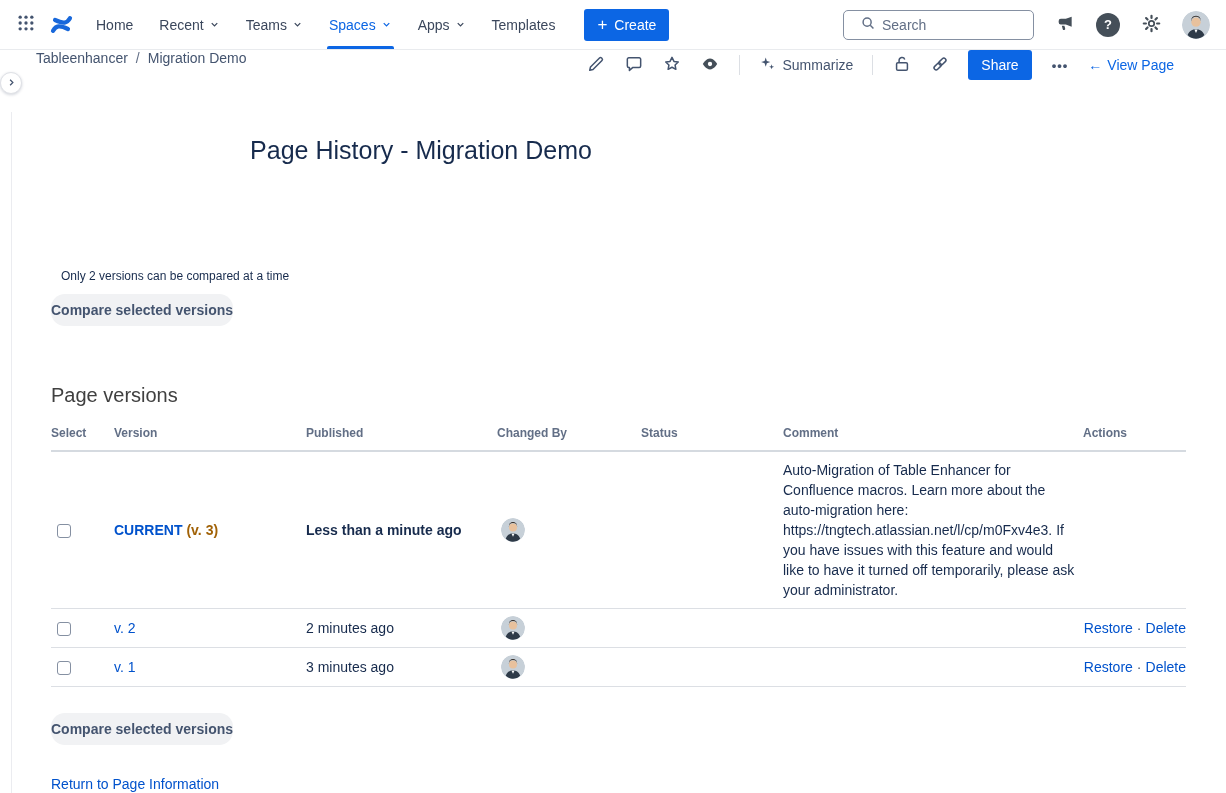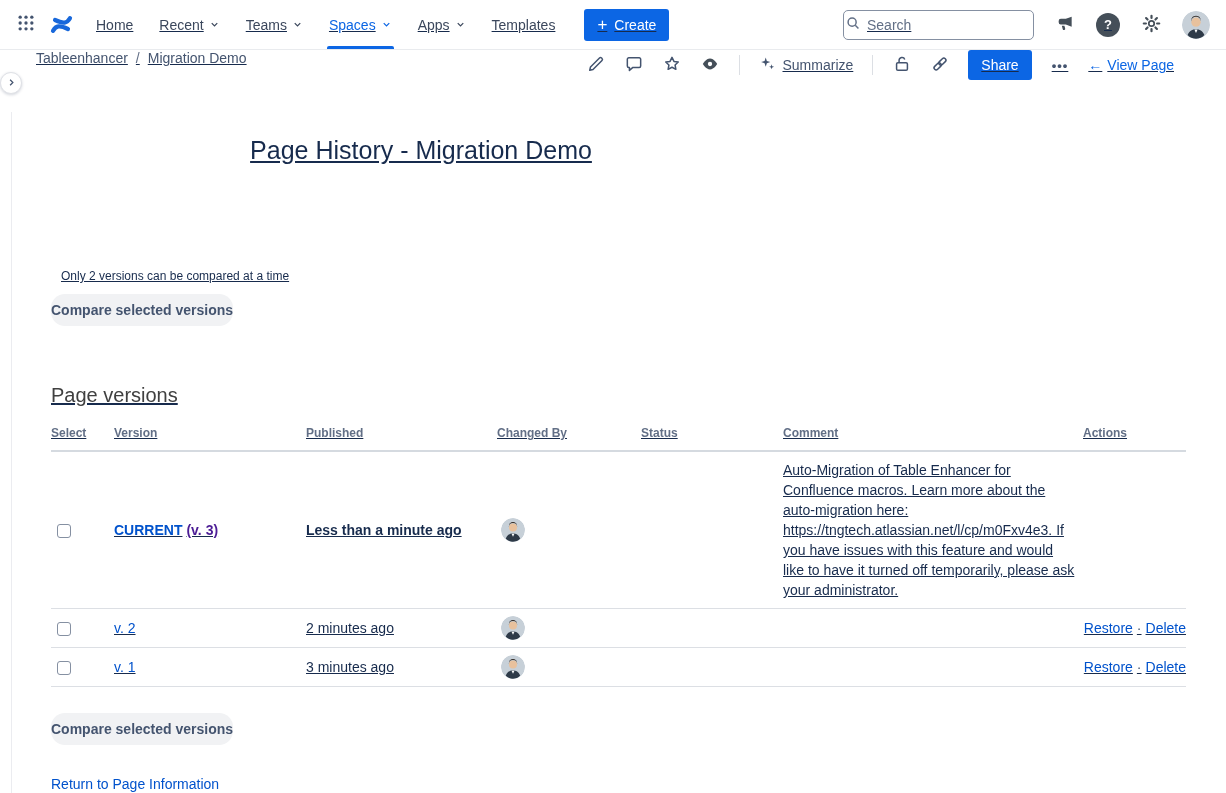--- a/index.html
+++ b/index.html
@@ -1,31 +1,31 @@
 <!DOCTYPE html>
 <html><head>
 <meta charset="utf-8">
 <style>
   * { box-sizing: border-box; margin: 0; padding: 0; }
   body { font-family: "Liberation Sans", sans-serif; background: #fff; color: #172B4D; }
-  .page { position: relative; width: 1226px; height: 793px; background: #fff; overflow: hidden; text-decoration: underline; }
+  .page { position: relative; width: 1226px; height: 793px; background: #fff; overflow: hidden; }
 
   
   .topnav { height: 50px; display: flex; align-items: center; padding: 0 16px 0 10px; border-bottom: 1px solid #E9EBEE; }
   .nav-left { display: flex; align-items: center; height: 100%; }
   .icon-btn { display: flex; align-items: center; justify-content: center; width: 32px; height: 32px; border: none; background: none; cursor: pointer; color: #44546F; border-radius: 4px; }
   .logo-wrap { margin: 0 8px 0 6px; display: flex; align-items: center; cursor: pointer; }
   .nav-item { display: flex; align-items: center; gap: 5px; padding: 0 13px; height: 100%; font-size: 14px; color: #3B475C; position: relative; cursor: pointer; background: none; border: none; font-family: inherit; }
   .nav-item.active { color: #0C66E4; font-weight: 500; }
   .nav-item.active::after { content: ""; position: absolute; left: 11px; right: 11px; bottom: 0; height: 3px; background: #0C66E4; border-radius: 2px 2px 0 0; }
   .chev { display: block; }
   .create-btn { margin-left: 16px; height: 32px; background: #0C66E4; color: #fff; border: none; border-radius: 3px; font-size: 14px; font-weight: 500; display: flex; align-items: center; gap: 7px; padding: 0 13px; cursor: pointer; font-family: inherit; }
   .create-btn .plus { font-size: 17px; font-weight: 400; line-height: 1; margin-top: -1px; }
   .nav-right { margin-left: auto; display: flex; align-items: center; gap: 15px; }
-  .search-box { width: 191px; height: 30px; border: 1px solid #8590A2; border-radius: 5px; display: flex; align-items: center; gap: 7px; padding: 0 2px; background: #fff; }
+  .search-box { width: 191px; height: 30px; border: 1px solid #8590A2; border-radius: 5px; display: flex; align-items: center; gap: 7px; padding: 0 17px; background: #fff; }
   .search-box input { border: none; outline: none; font-size: 14px; width: 100%; color: #172B4D; font-family: inherit; background: transparent; }
   .search-box input::placeholder { color: #626F86; }
   .help-badge { width: 24px; height: 24px; border-radius: 50%; background: #454F59; color: #fff; display: flex; align-items: center; justify-content: center; font-size: 13px; font-weight: 700; cursor: pointer; }
   .avatar-sm { width: 28px; height: 28px; border-radius: 50%; display: block; cursor: pointer; }
 
   
   .toolbar { height: 62px; display: flex; align-items: flex-start; padding: 0 52px 0 36px; }
   .breadcrumb { display: flex; gap: 8px; font-size: 14px; color: #44546F; align-items: center; }
   .crumb { cursor: pointer; }
   .crumb-sep { color: #626F86; }
@@ -48,21 +48,21 @@
   .compare-btn { margin-top: 11px; height: 32px; background: #F1F2F4; color: #44546F; border: none; border-radius: 14px; font-size: 14px; font-weight: 600; padding: 0 0; cursor: pointer; font-family: inherit; }
   .versions-heading { margin-top: 58px; font-size: 20px; font-weight: 500; color: #404040; }
 
   table.versions { margin-top: 13px; border-collapse: collapse; table-layout: fixed; width: 1135px; }
   .versions th { font-size: 12px; font-weight: 700; color: #626F86; text-align: left; padding: 6px 8px 10px 0; border-bottom: 2px solid #D5DAE0; }
   .versions td { font-size: 14px; color: #172B4D; border-bottom: 1px solid #DCDFE4; vertical-align: middle; padding: 8px 8px 8px 0; }
   .versions tr.slim td { padding-top: 7px; padding-bottom: 7px; }
   .checkbox { display: inline-block; width: 14px; height: 14px; border: 1.5px solid #8590A2; border-radius: 3px; background: #fff; cursor: pointer; margin-left: 6px; vertical-align: middle; }
   a.tbl-link { color: #0052CC; text-decoration: none; cursor: pointer; }
   .current-link { color: #0052CC; font-weight: 700; text-decoration: none; cursor: pointer; }
-  .version-suffix { font-weight: 700; color: #4c1d95; margin-left: 4px; }
+  .version-suffix { font-weight: 700; color: #a16207; margin-left: 4px; }
   .pub-bold { font-weight: 700; }
   .avatar-cell { width: 24px; height: 24px; border-radius: 50%; display: block; margin-left: 4px; }
   .comment-text { line-height: 20px; }
   td.actions { text-align: right; white-space: nowrap; padding-right: 0; }
   .action-sep { color: #44546F; margin: 0 4px; }
   .return-link { display: inline-block; margin-top: 31px; font-size: 14px; color: #0052CC; text-decoration: none; cursor: pointer; }
   .bottom-compare { margin-top: 26px; }
 </style>
 </head>
 <body>

